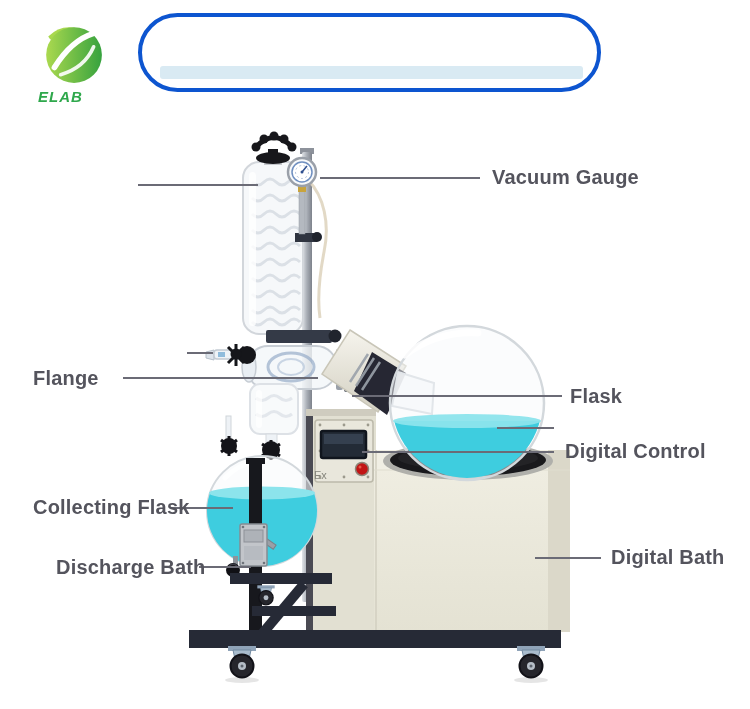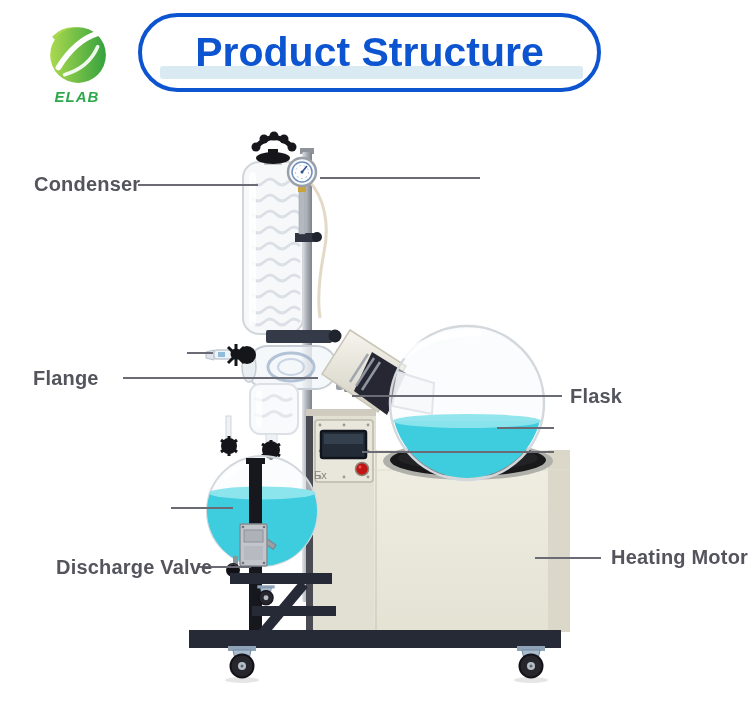--- a/index.html
+++ b/index.html
@@ -1,21 +1,21 @@
 <!DOCTYPE html>
 <html><head>
 <meta charset="utf-8">
 <style>
   html,body{margin:0;padding:0;}
   body{width:750px;height:709px;position:relative;background:#ffffff;overflow:hidden;
        font-family:"Liberation Sans",sans-serif;}
   .stage{position:absolute;inset:0;width:750px;height:709px;}
   svg.machine{position:absolute;left:0;top:0;z-index:1;}
   
-  .logo{position:absolute;left:38px;top:22px;width:78px;z-index:3;text-align:center;}
+  .logo{position:absolute;left:38px;top:22px;width:78px;z-index:3;}
   .logo-text{margin-top:-2px;font-size:15px;font-weight:bold;font-style:italic;
              color:#2fa84c;letter-spacing:1px;}
   .title-pill{position:absolute;left:138px;top:13px;width:463px;height:79px;z-index:3;
               box-sizing:border-box;border:4px solid #0d55d0;border-radius:40px;
               background:#ffffff;display:flex;align-items:center;justify-content:center;}
   .title-underline{position:absolute;left:18px;right:14px;bottom:9px;height:13px;
                    background:#d9eaf3;border-radius:3px;z-index:0;}
   .title-text{position:relative;z-index:1;font-size:41px;font-weight:bold;color:#0d55d0;
               letter-spacing:0px;line-height:1;}
   
@@ -238,33 +238,34 @@
       <path d="M 8 14 Q 20 2 36 6 Q 28 15 10 17 Z" fill="#a9d84e"></path>
       <circle cx="33" cy="32" r="27" fill="url(#gLogo)"></circle>
       <path d="M 14 44 C 24 28 36 16 52 11" stroke="#ffffff" stroke-width="5.5" fill="none" stroke-linecap="round"></path>
       <path d="M 20 51 C 34 47 46 38 52 24" stroke="#ffffff" stroke-width="3.5" fill="none" stroke-linecap="round" opacity=".9"></path>
     </svg>
     <div class="logo-text">ELAB</div>
   </div>
 
   <div class="title-pill">
     <div class="title-underline"></div>
-    <div class="title-text">Product Structure</div>
   </div>
 
   <div class="leader" id="ln-condenser"></div>
   <div class="leader" id="ln-vacuum-gauge"></div>
   <div class="leader" id="ln-inlet-valve"></div>
   <div class="leader" id="ln-flange"></div>
   <div class="leader" id="ln-motor"></div>
   <div class="leader" id="ln-evaporating-flask"></div>
   <div class="leader" id="ln-digital-control"></div>
   <div class="leader" id="ln-collecting-flask"></div>
   <div class="leader" id="ln-discharge-valve"></div>
   <div class="leader" id="ln-heating-bath"></div>
 
-  <div class="label" id="lbl-condenser">Condenser</div>
+  <div class="label" id="lbl-vacuum-gauge">Vacuum Gauge</div>
   <div class="label" id="lbl-flange">Flange</div>
   <div class="label" id="lbl-motor">Flask</div>
-  <div class="label" id="lbl-discharge-valve">Discharge Valve</div>
-  <div class="label" id="lbl-heating-bath">Heating Motor</div>
+  <div class="label" id="lbl-digital-control">Digital Control</div>
+  <div class="label" id="lbl-collecting-flask">Collecting Flask</div>
+  <div class="label" id="lbl-discharge-valve">Discharge Bath</div>
+  <div class="label" id="lbl-heating-bath">Digital Bath</div>
 
 </div>
 
 </body></html>

